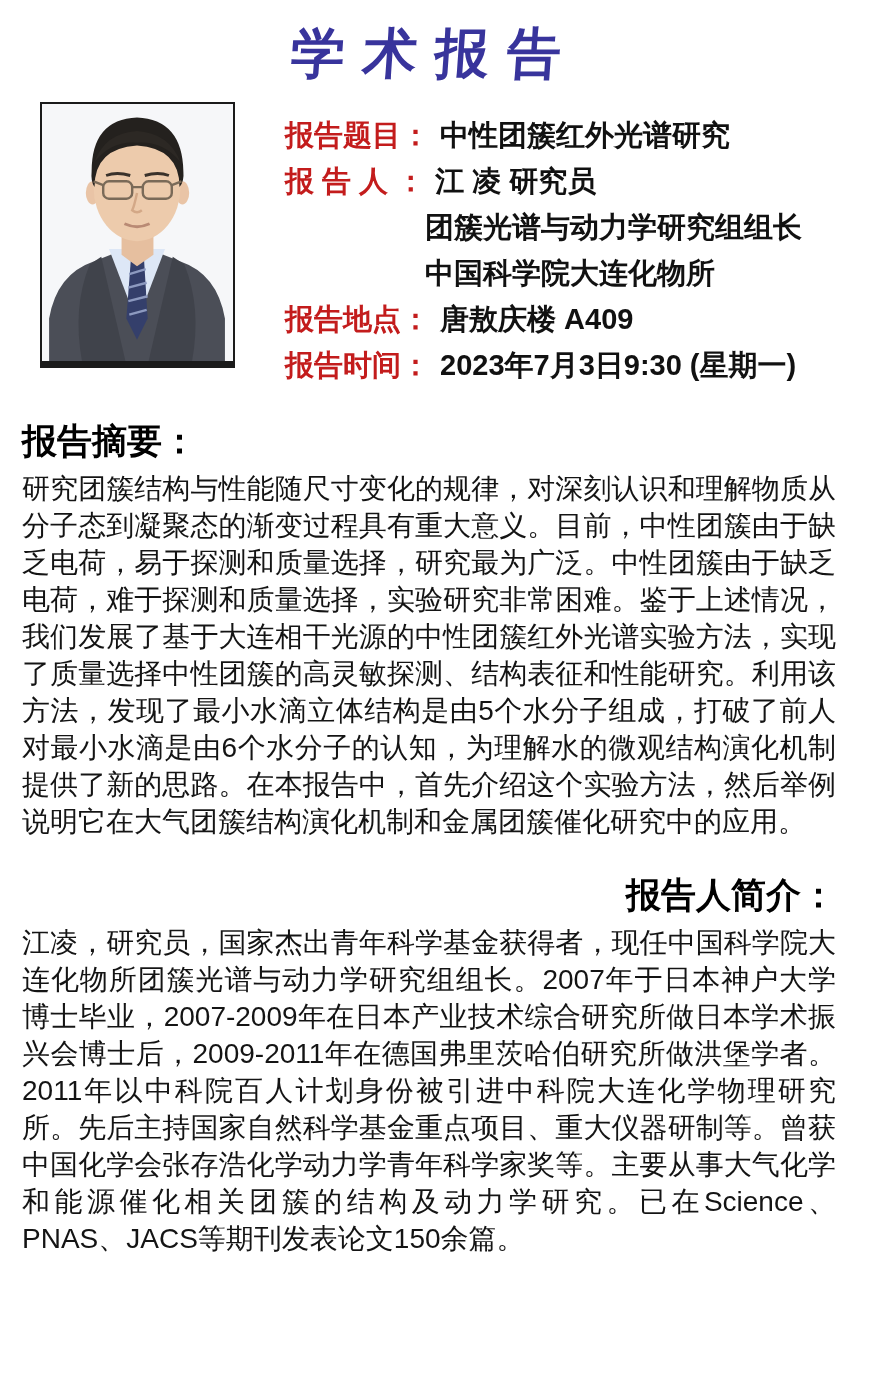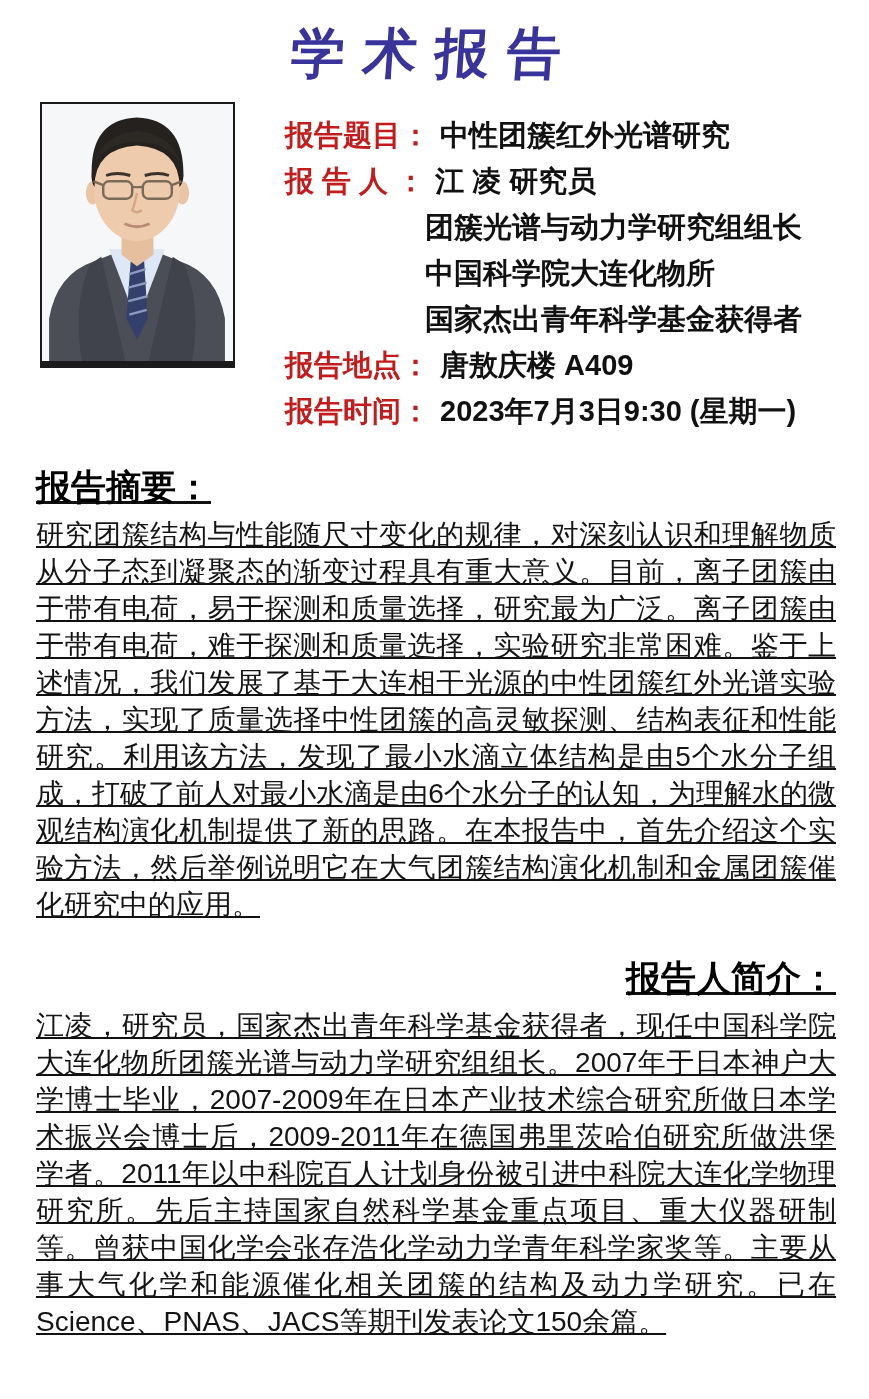--- a/index.html
+++ b/index.html
@@ -49,23 +49,22 @@
   }
   .info-line {
     height: 46px;
     line-height: 46px;
     white-space: nowrap;
   }
   .info-label { color: #C31C1C; }
   .info-value { color: #111; margin-left: 10px; }
   .info-cont { margin-left: 140px; color: #111; }
   .section {
-    margin-left: 36px;
+    margin-left: 22px;
     margin-right: 33px;
-    text-decoration: underline;
   }
   .section-heading {
     font-size: 35px;
     font-weight: bold;
     color: #000;
     line-height: 1.2;
   }
   .abstract-heading { margin-top: 32px; margin-bottom: 8px; }
   .bio-heading { margin-top: 34px; margin-bottom: 8px; text-align: right; }
   .section-body {
@@ -118,31 +117,30 @@
 
   <div class="info-col">
     <div class="info-line">
       <span class="info-label">报告题目：</span><span class="info-value">中性团簇红外光谱研究</span>
     </div>
     <div class="info-line">
       <span class="info-label">报 告 人 ：</span><span class="info-value">江 凌 研究员</span>
     </div>
     <div class="info-line info-cont">团簇光谱与动力学研究组组长</div>
     <div class="info-line info-cont">中国科学院大连化物所</div>
-    <div class="info-line info-cont">国家杰出青年科学基金获得者</div>
     <div class="info-line">
       <span class="info-label">报告地点：</span><span class="info-value">唐敖庆楼 A409</span>
     </div>
     <div class="info-line">
       <span class="info-label">报告时间：</span><span class="info-value">2023年7月3日9:30 (星期一)</span>
     </div>
   </div>
 </div>
 
 <div class="section">
   <div class="section-heading abstract-heading">报告摘要：</div>
-  <div class="section-body">研究团簇结构与性能随尺寸变化的规律，对深刻认识和理解物质从分子态到凝聚态的渐变过程具有重大意义。目前，离子团簇由于带有电荷，易于探测和质量选择，研究最为广泛。离子团簇由于带有电荷，难于探测和质量选择，实验研究非常困难。鉴于上述情况，我们发展了基于大连相干光源的中性团簇红外光谱实验方法，实现了质量选择中性团簇的高灵敏探测、结构表征和性能研究。利用该方法，发现了最小水滴立体结构是由5个水分子组成，打破了前人对最小水滴是由6个水分子的认知，为理解水的微观结构演化机制提供了新的思路。在本报告中，首先介绍这个实验方法，然后举例说明它在大气团簇结构演化机制和金属团簇催化研究中的应用。</div>
+  <div class="section-body">研究团簇结构与性能随尺寸变化的规律，对深刻认识和理解物质从分子态到凝聚态的渐变过程具有重大意义。目前，中性团簇由于缺乏电荷，易于探测和质量选择，研究最为广泛。中性团簇由于缺乏电荷，难于探测和质量选择，实验研究非常困难。鉴于上述情况，我们发展了基于大连相干光源的中性团簇红外光谱实验方法，实现了质量选择中性团簇的高灵敏探测、结构表征和性能研究。利用该方法，发现了最小水滴立体结构是由5个水分子组成，打破了前人对最小水滴是由6个水分子的认知，为理解水的微观结构演化机制提供了新的思路。在本报告中，首先介绍这个实验方法，然后举例说明它在大气团簇结构演化机制和金属团簇催化研究中的应用。</div>
 </div>
 
 <div class="section">
   <div class="section-heading bio-heading">报告人简介：</div>
   <div class="section-body">江凌，研究员，国家杰出青年科学基金获得者，现任中国科学院大连化物所团簇光谱与动力学研究组组长。2007年于日本神户大学博士毕业，2007-2009年在日本产业技术综合研究所做日本学术振兴会博士后，2009-2011年在德国弗里茨哈伯研究所做洪堡学者。2011年以中科院百人计划身份被引进中科院大连化学物理研究所。先后主持国家自然科学基金重点项目、重大仪器研制等。曾获中国化学会张存浩化学动力学青年科学家奖等。主要从事大气化学和能源催化相关团簇的结构及动力学研究。已在Science、PNAS、JACS等期刊发表论文150余篇。</div>
 </div>
 
 </body></html>

